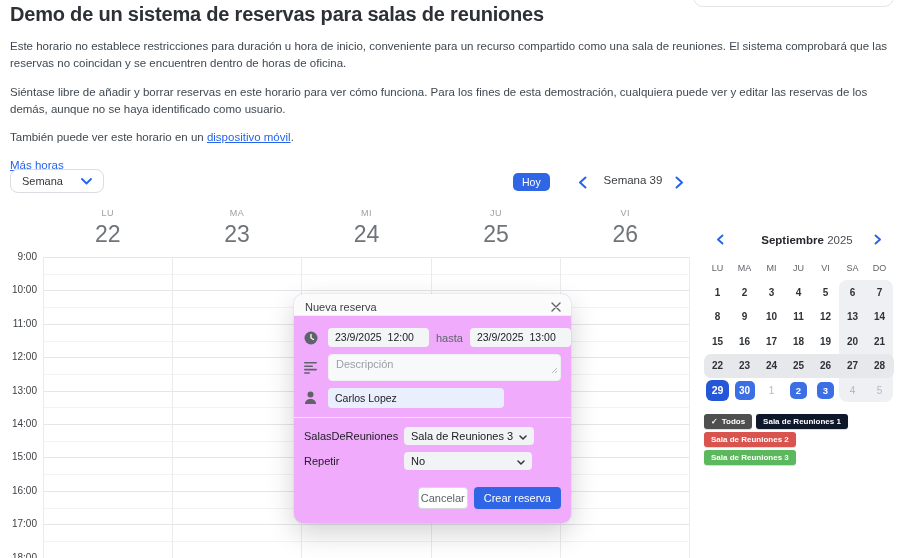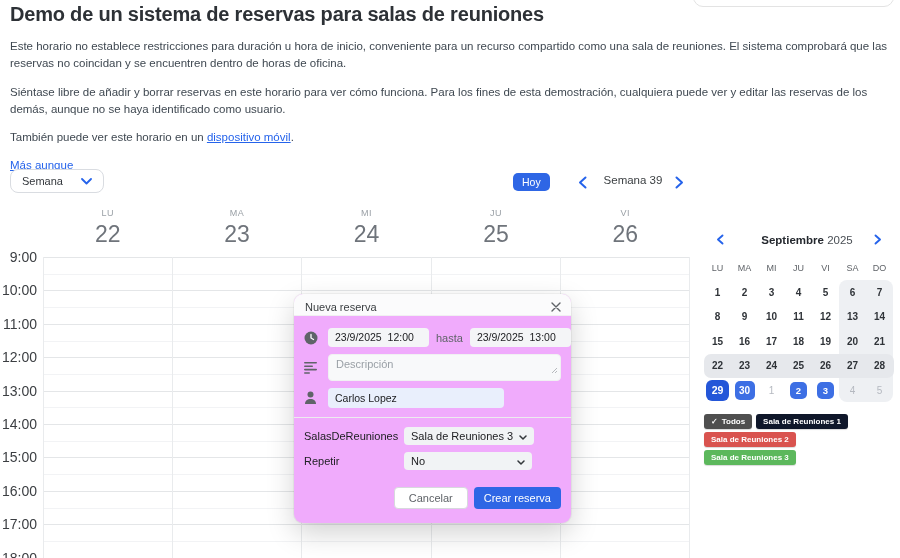--- a/index.html
+++ b/index.html
@@ -34,21 +34,21 @@
     font-size:11.5px; color:#3c4043; }
 
   
   .week-grid { position:absolute; left:0; top:200px; width:690px; height:358px; }
   .day-headers { position:absolute; left:43px; top:0; width:647px; height:57px; display:flex; }
   .day-head { flex:1; text-align:center; cursor:pointer; }
   .day-name { font-size:9px; color:#9aa0a6; letter-spacing:0.5px; margin-top:8px; }
   .day-number { font-size:23px; color:#6f747b; margin-top:3px; font-weight:400; }
   .grid-body { position:absolute; left:0; top:57px; width:690px; height:301px; }
   .time-label { position:absolute; left:0; width:37px; text-align:right;
-    font-size:14px; color:#3b3e42; height:10px; line-height:10px; }
+    font-size:10px; color:#3b3e42; height:10px; line-height:10px; }
   .hline { position:absolute; left:43px; right:0; height:1px; }
   .hline.hour { background:#e4e6e8; }
   .hline.half { background:#f2f3f5; }
   .day-cols { position:absolute; left:43px; top:0; right:0; bottom:0; display:flex; }
   .day-col { flex:1; border-left:1px solid #e9ebed; }
   .day-col:last-child { border-right:1px solid #e9ebed; }
 
   
   .modal { position:absolute; left:262px; top:294px; width:277px; height:229px;
     background:#f0abfc; border-radius:9px; box-shadow:0 10px 28px rgba(0,0,0,0.18), 0 0 0 1px rgba(0,0,0,0.04);
@@ -76,21 +76,21 @@
   .person-field { width:176px; height:20px; line-height:20px; background:#e9effc; }
   .divider { border-top:1px solid #ececee; margin:9px -10px 9px -10px; }
   .frow { display:flex; align-items:center; margin-bottom:7px; }
   .flabel { width:100px; font-size:11px; color:#202124; }
   .select { background:#f1f3f5; border-radius:4px; height:18px; display:flex;
     align-items:center; font-size:11px; color:#202124; padding:0 7px; cursor:pointer; }
   .select .sel-text { margin-right:6px; }
   .select.wide { width:128px; justify-content:space-between; }
   .modal-footer { display:flex; justify-content:flex-end; gap:6px; margin-top:17px; }
   .btn-cancel { background:#fff; border:1px solid #d7d9dd; border-radius:4px;
-    color:#5f6368; font-size:11px; font-family:inherit; padding:4px 14px; cursor:pointer; }
+    color:#5f6368; font-size:11px; font-family:inherit; padding:4px 2px; cursor:pointer; }
   .btn-create { background:#2e66e5; border:none; border-radius:4px;
     color:#fff; font-size:11px; font-family:inherit; padding:4px 10px; cursor:pointer; }
 
   
   .mini-cal { position:absolute; left:704px; top:228px; width:190px; }
   .mini-nav { display:flex; align-items:center; justify-content:space-between;
     padding:0 12px; height:24px; }
   .mini-title { font-size:11.5px; color:#4a4f55; }
   .mini-title b { color:#24282e; font-weight:700;margin-left:16px; }
   .mini-chev { cursor:pointer; display:flex; align-items:center; }
@@ -120,21 +120,21 @@
 </head>
 <body>
 
 <div class="cutoff-box"></div>
 
 <div class="intro">
   <h1>Demo de un sistema de reservas para salas de reuniones</h1>
   <p>Este horario no establece restricciones para duración u hora de inicio, conveniente para un recurso compartido como una sala de reuniones. El sistema comprobará que las reservas no coincidan y se encuentren dentro de horas de oficina.</p>
   <p>Siéntase libre de añadir y borrar reservas en este horario para ver cómo funciona. Para los fines de esta demostración, cualquiera puede ver y editar las reservas de los demás, aunque no se haya identificado como usuario.</p>
   <p><span>También puede ver este horario en un </span><a>dispositivo móvil</a><span>.</span></p>
-  <p class="more-demos"><a>Más aunque</a></p>
+  <p class="more-demos"><a>Más horas</a></p>
 </div>
 
 <div class="toolbar">
   <div class="view-btn">
     <span>Semana</span>
     <span><svg width="11" height="7" viewBox="0 0 11 7">
           <path d="M1 1 L5.5 5.5 L10 1" stroke="#2563eb" stroke-width="1.8" fill="none" stroke-linecap="round" stroke-linejoin="round"></path>
         </svg></span>
   </div>
   <button class="today-btn">Hoy</button>

